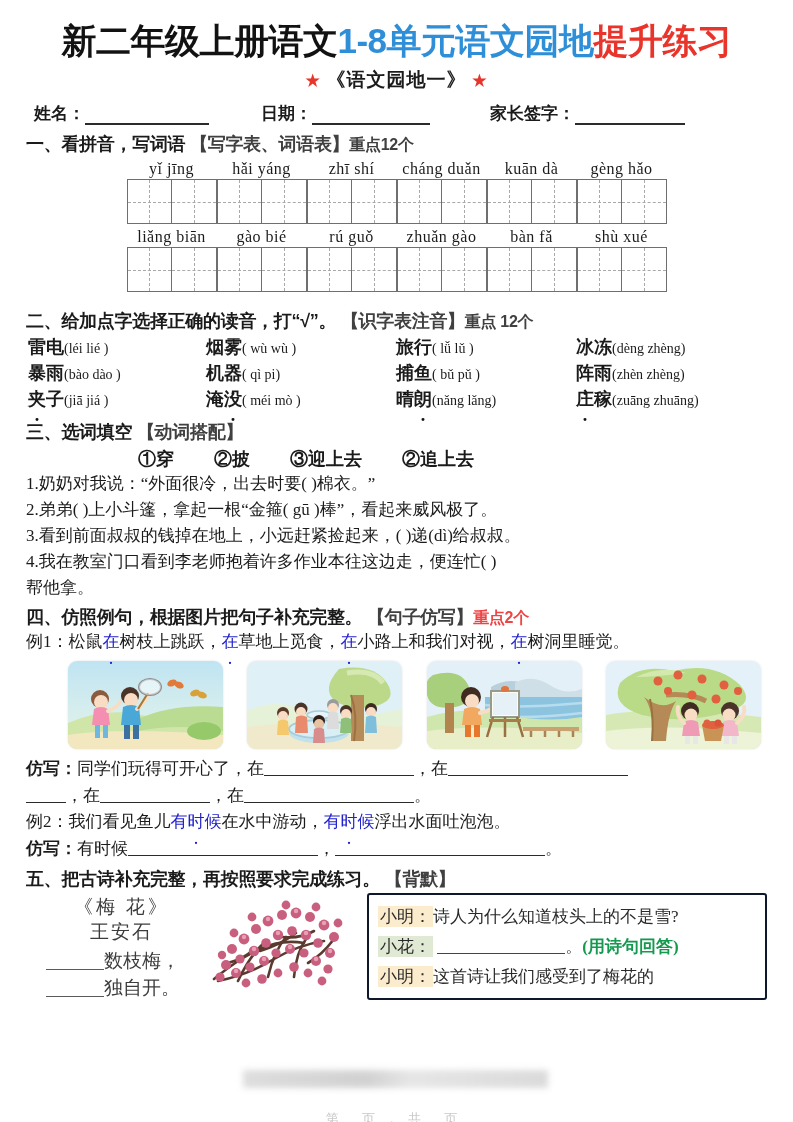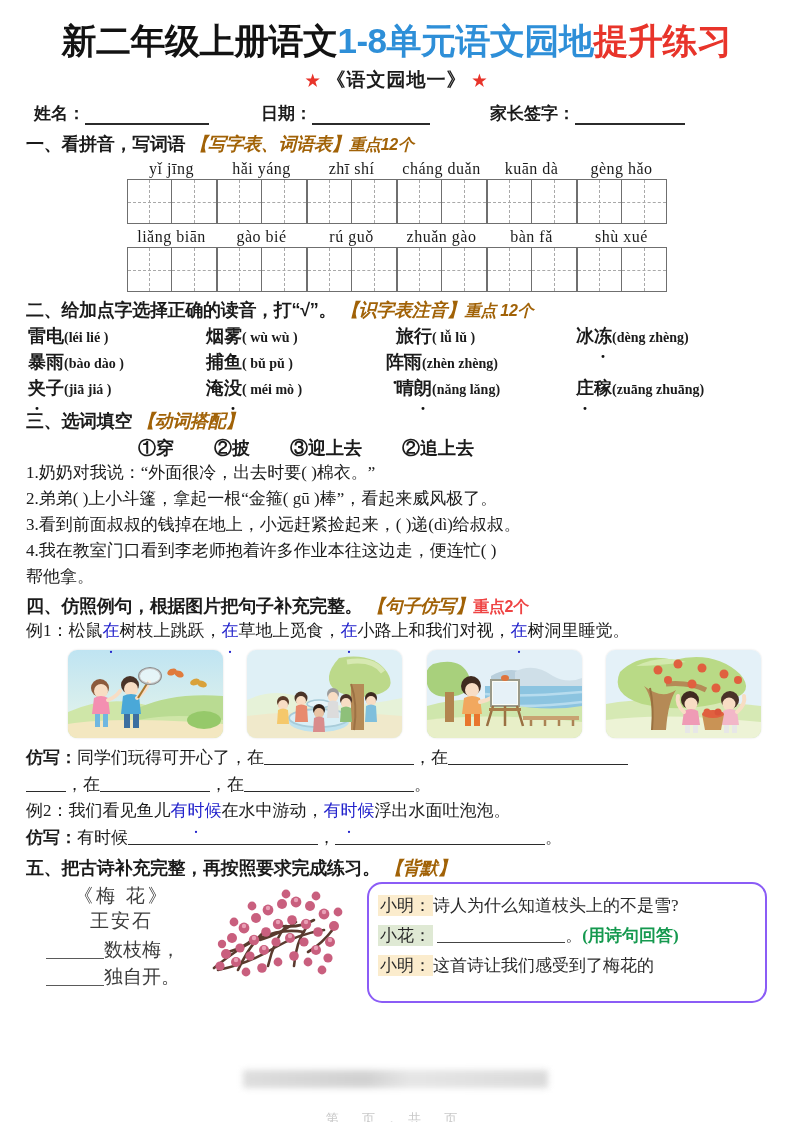--- a/index.html
+++ b/index.html
@@ -25,21 +25,21 @@
 
   
   .idrow { display:flex; font-size:17px; font-weight:bold; margin-top:9px; padding:0 8px; align-items:flex-end; }
   .idcell { display:flex; align-items:flex-end; white-space:nowrap; }
   .idcell .ul { border-bottom:2px solid #2b2b2b; display:inline-block; height:15px; }
   .gap1 { width:52px; } .gap2 { width:60px; }
 
   
   .sec { font-weight:bold; font-size:18px; margin-top:7px; white-space:nowrap;
          font-family:"Liberation Sans","DejaVu Sans",sans-serif; letter-spacing:-0.3px;}
-  .tag { color:#a16207; font-weight:bold;font-style:italic; }
+  .tag { color:#404040; font-weight:bold; }
   .tag-red { color:#ef4444; font-weight:bold; }
   .sec .small { font-size:16px; }
 
   
   .pyrow { display:flex; justify-content:center; margin-top:4px; padding:0 6px; }
   .pycell { display:flex; flex-direction:column; align-items:center; }
   .pytext { font-size:16px; letter-spacing:0.5px; white-space:nowrap; margin-bottom:1px;
             font-family:"Liberation Serif","DejaVu Serif",serif; }
   .tzg { display:flex; }
   .tzg .box {
@@ -59,21 +59,21 @@
   
   .choice { margin-top:2px; }
   .crow { display:flex; font-size:17px; line-height:25px; padding:0 2px; }
   .citem { white-space:nowrap; }
   .citem .hz { font-weight:bold; font-size:18px; }
   .dotted { position:relative; display:inline-block; }
   .dotted::after {
     content:"·"; position:absolute; left:50%; transform:translateX(-50%);
     bottom:-11px; font-size:18px; line-height:6px; color:#111;
   }
-  .py { font-size:14px; font-family:"Liberation Serif","DejaVu Serif",serif;font-weight:bold; }
+  .py { font-size:14px; font-family:"Liberation Serif","DejaVu Serif",serif; }
 
   
   .opts { display:flex; font-size:18px; font-weight:bold; margin-top:3px; padding-left:112px; }
   .opts span { margin-right:40px; white-space:nowrap; }
   .qline { font-size:17px; line-height:26px; white-space:nowrap; }
 
   
   .blue { color:#2222cc; }
   .bdot { position:relative; display:inline-block; }
   .bdot::after {
@@ -89,22 +89,22 @@
 
   
   .poemwrap { display:flex; margin-top:2px; }
   .poem { width:150px; font-size:19px; line-height:27px; color:#3c3c3c; padding-left:20px; }
   .poem .ttl { padding-left:28px; letter-spacing:3px; }
   .poem .auth { padding-left:44px; letter-spacing:2px;font-family:Liberation Mono, monospace; }
   .poem .ln { white-space:nowrap; }
   .poem .blank { border-bottom:1.7px solid #5a5a5a; display:inline-block; width:58px; height:18px; vertical-align:-3px; }
   .plum { width:155px; height:105px; margin-left:2px; }
   .dialog {
-    flex:1; margin-left:14px; border:2px solid #8b5cf6; border-radius:15px;
-    padding:7px 9px 2px 9px; background:#fff; height:121px; box-sizing:border-box; overflow:hidden;
+    flex:1; margin-left:14px; border:2px solid #0f172a; border-radius:3px;
+    padding:7px 9px 2px 9px; background:#fff; height:107px; box-sizing:border-box; overflow:hidden;
   }
   .dline { font-size:17px; line-height:30px; white-space:nowrap; color:#2a2a2a; }
   .who-a { background:#fbeccd; padding:1px 2px; }
   .who-b { background:#dfe9d4; padding:1px 2px; }
   .ans-ul { border-bottom:1.6px solid #444; display:inline-block; width:128px; height:16px; vertical-align:-2px; }
   .green { color:#15994f; font-weight:bold; }
 
   
   .blurbar { position:absolute; left:243px; top:1052px; width:305px; height:18px;
              background:linear-gradient(90deg,#d8d8d8,#c9c9c9 40%,#e2e2e2 55%,#d4d4d4 100%);
@@ -232,34 +232,35 @@
     </div>
     <div class="pycell">
       <div class="pytext">shù  xué</div>
       <div class="tzg">
           <div class="box"></div>
           <div class="box"></div>
         </div>
     </div>
   </div>
 
-  <div class="sec" style="margin-top:6px">
+  <div class="sec" style="margin-top:17px">
     <span>二、给加点字选择正确的读音，打“√”。</span>
     <span class="tag">【识字表注音】</span><span class="tag small">重点 12个</span>
   </div>
 
   <div class="choice">
     <div class="crow">
       <div class="citem" style="width:178px"><span class="hz dotted">雷</span><span class="hz">电</span><span class="py">(léi  lié )</span></div>
       <div class="citem" style="width:190px"><span class="hz">烟</span><span class="hz dotted">雾</span><span class="py">( wù   wù )</span></div>
       <div class="citem" style="width:180px"><span class="hz dotted">旅</span><span class="hz">行</span><span class="py">( lǚ   lǔ )</span></div>
       <div class="citem"><span class="hz">冰</span><span class="hz dotted">冻</span><span class="py">(dèng zhèng)</span></div>
     </div>
     <div class="crow">
       <div class="citem" style="width:178px"><span class="hz dotted">暴</span><span class="hz">雨</span><span class="py">(bào dào )</span></div>
+      <div class="citem" style="width:190px"><span class="hz">机</span><span class="hz dotted">器</span><span class="py">( qì    pi)</span></div>
       <div class="citem" style="width:180px"><span class="hz dotted">捕</span><span class="hz">鱼</span><span class="py">( bǔ  pǔ )</span></div>
       <div class="citem"><span class="hz dotted">阵</span><span class="hz">雨</span><span class="py">(zhèn zhèng)</span></div>
     </div>
     <div class="crow">
       <div class="citem" style="width:178px"><span class="hz dotted">夹</span><span class="hz">子</span><span class="py">(jiā jiá )</span></div>
       <div class="citem" style="width:190px"><span class="hz">淹</span><span class="hz dotted">没</span><span class="py">( méi  mò )</span></div>
       <div class="citem" style="width:180px"><span class="hz">晴</span><span class="hz dotted">朗</span><span class="py">(nǎng lǎng)</span></div>
       <div class="citem"><span class="hz dotted">庄</span><span class="hz">稼</span><span class="py">(zuāng zhuāng)</span></div>
     </div>
   </div>

